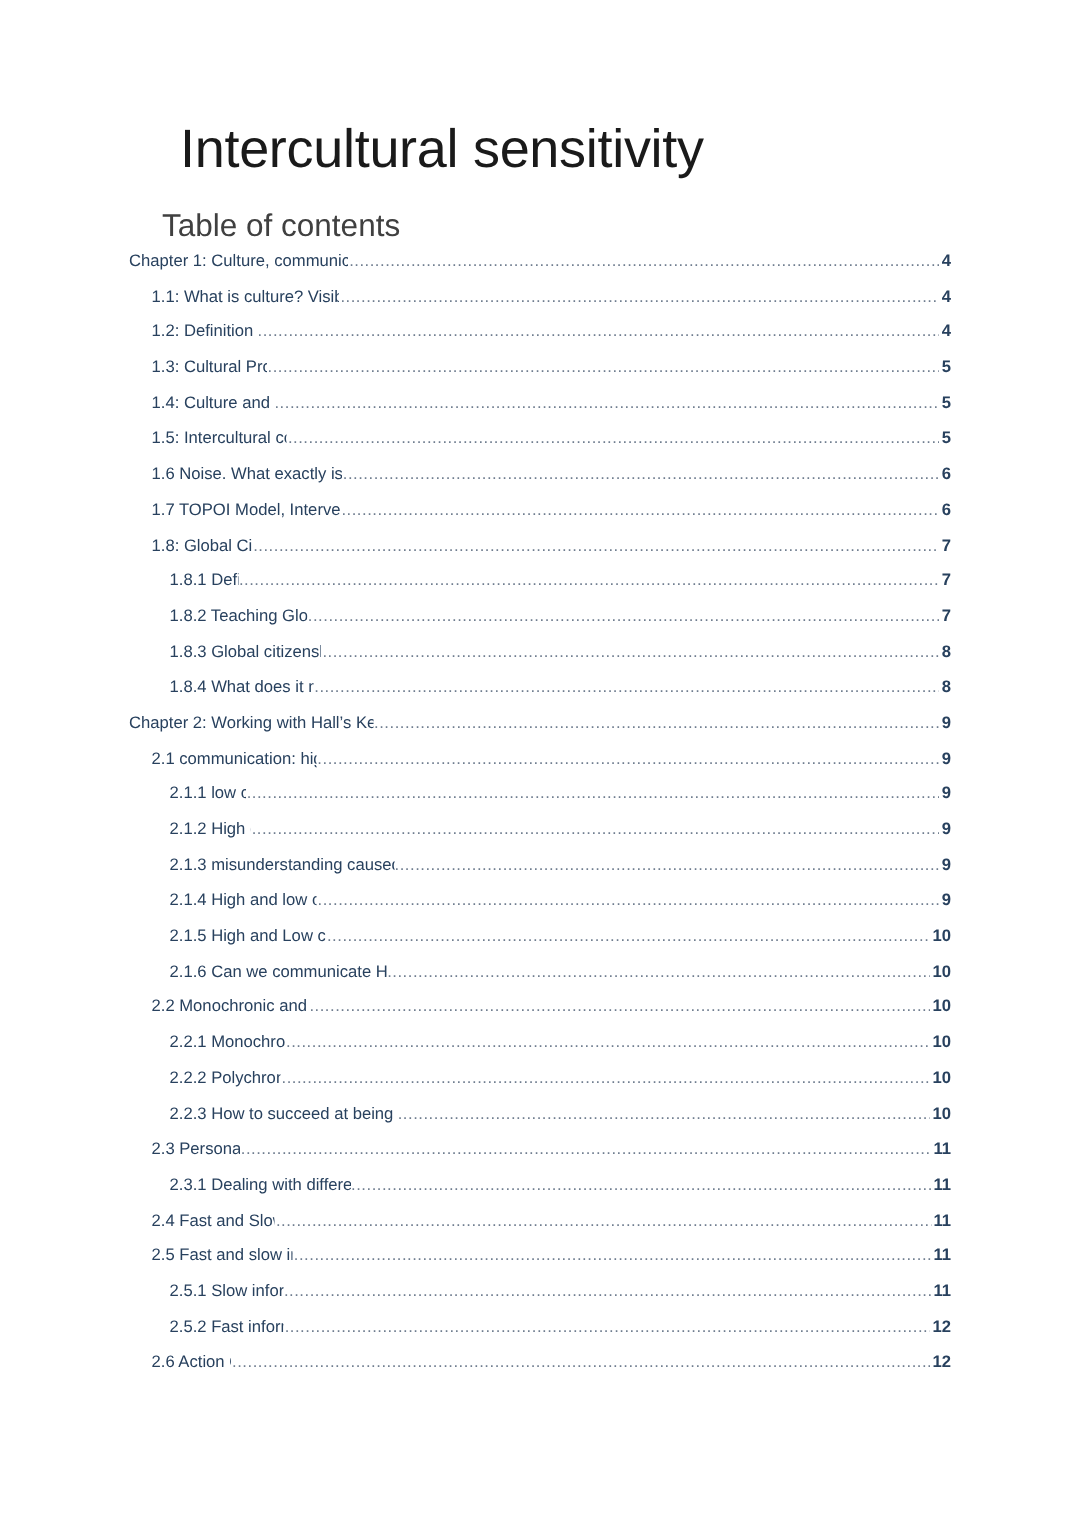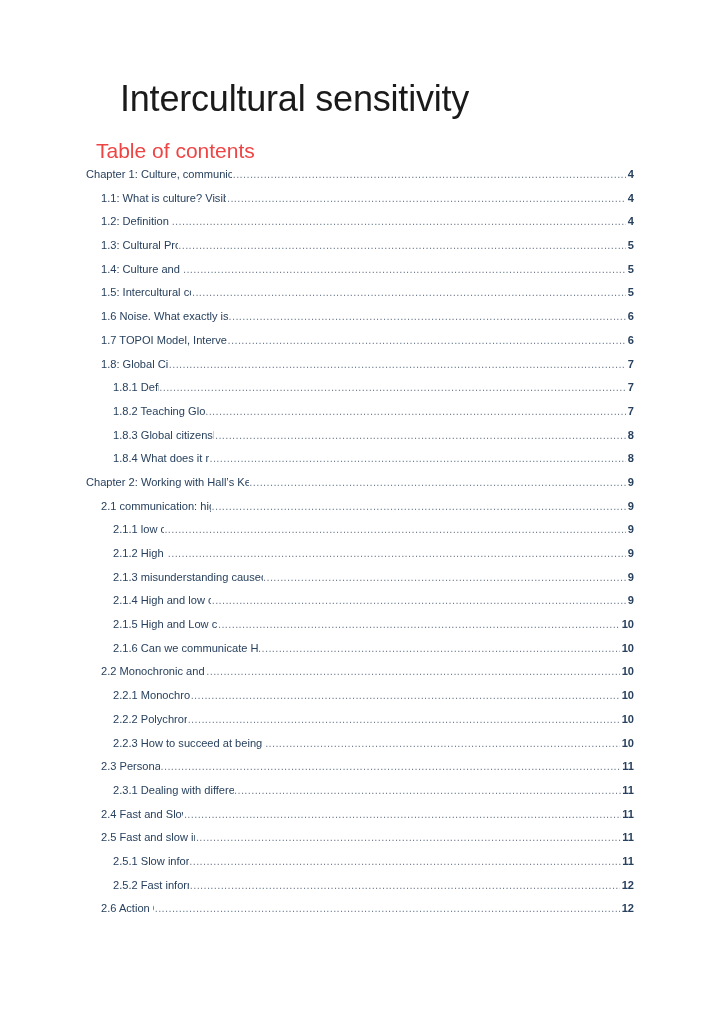--- a/index.html
+++ b/index.html
@@ -35,27 +35,27 @@
     top: 78px;
     font-size: 36px;
     font-weight: 400;
     letter-spacing: -0.2px;
     color: #1a1a1a;
     line-height: 1.15;
     white-space: nowrap;
   }
   .toc-heading {
     position: absolute;
-    left: 10px;
+    left: 22px;
     top: 139px;
     margin: 0;
     padding: 0;
     font-size: 21px;
     font-weight: 400;
-    color: #ef4444;
+    color: #404040;
     line-height: 1.15;
     white-space: nowrap;
   }
   .toc-list {
     position: absolute;
     left: 0;
     top: 163px;
     width: 548px;
     margin: 0;
     padding: 0;

